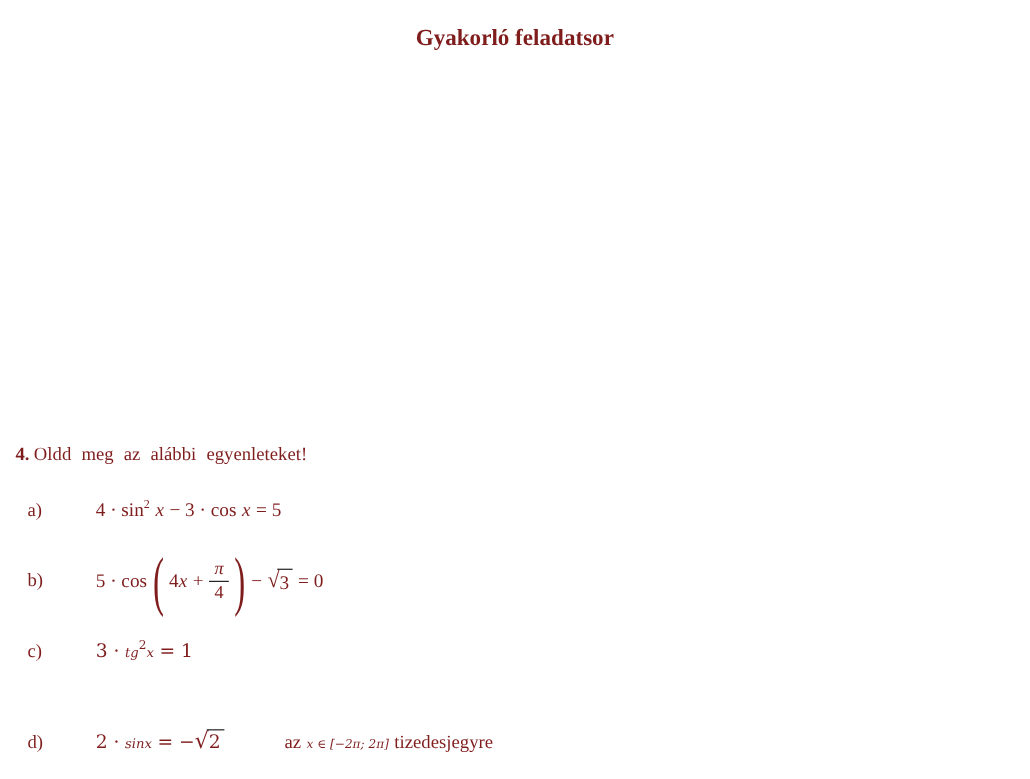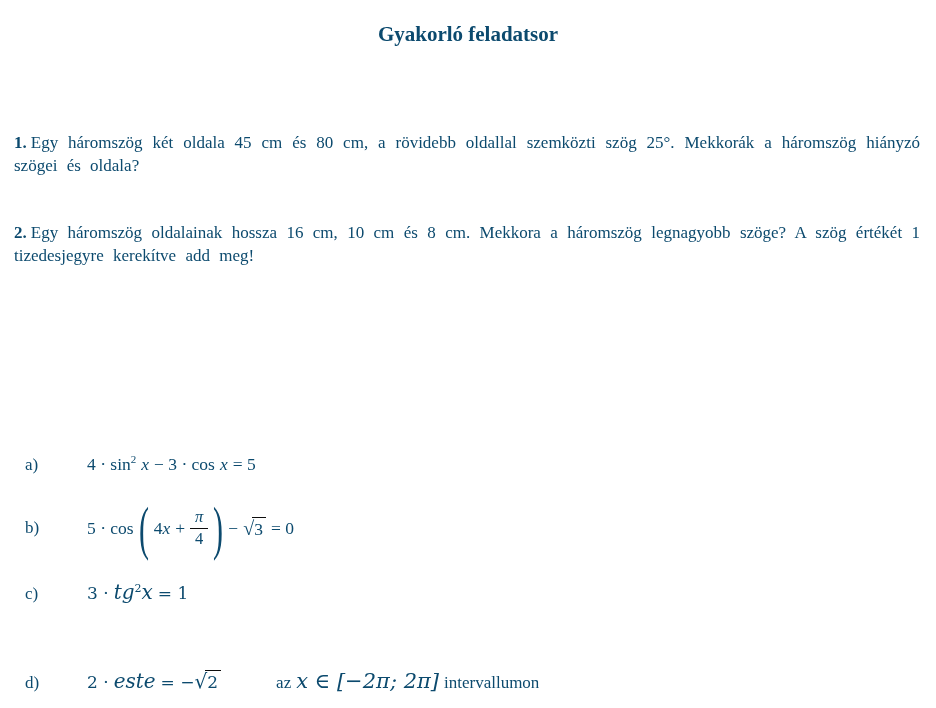--- a/index.html
+++ b/index.html
@@ -1,18 +1,18 @@
 <!DOCTYPE html>
 <html><head>
 <meta charset="utf-8">
 <style>
   html,body { margin:0; padding:0; background:#ffffff; }
   .page {
     position:relative; width:936px; height:708px;
-    background:#ffffff; color:#0c4a6e; overflow:hidden;
+    background:#ffffff; color:#7f1d1d; overflow:hidden;
     font-family:"Liberation Serif", serif;
   }
   .doc-title {
     position:absolute; left:0; width:100%;
     text-align:center; font-weight:bold; font-size:21px; line-height:24px;
   }
   #title-main { top:22px; }
   #title-sub  { top:67px; }
 
   .problem {
@@ -34,55 +34,52 @@
   .eqlabel { flex:none; width:62px; font-size:17px; font-style:normal; }
 
   .eqbody   { display:inline-flex; align-items:baseline; column-gap:5px; }
   .eqbody-b { display:inline-flex; align-items:center;  column-gap:5px; }
   .tok { white-space:pre; }
   sup.pw { font-size:11px; }
 
   
   .mv { font-style:italic; }
   
-  .cm  { font-family:"DejaVu Serif", serif; font-style:italic; font-size:20px;margin-top:43px; }
+  .cm  { font-family:"DejaVu Serif", serif; font-style:italic; font-size:12px;margin-top:43px; }
   .cmu { font-family:"DejaVu Serif", serif; font-style:normal; font-size:17px; }
 
   .bigparen {
     font-size:60px; line-height:58px; font-weight:400;
     transform:scaleX(0.5); margin:0 -5px; display:inline-block;
   }
   .frac { display:inline-flex; flex-direction:column; align-items:center; font-size:16.5px; line-height:1.1; }
   .frac .fnum { border-bottom:1.4px solid #0d0d0d; padding:0 5px 1px 5px; font-style:italic; }
   .frac .fden { padding-top:1px; }
 
   .rsign { font-size:20px; }
   .rval  { border-top:1.5px solid #0d0d0d; margin-left:-2px; padding:1px 3px 0 2px; }
   .rootc { display:inline-flex; align-items:center; }
   .rootc .rval { align-self:flex-start; }
 
   .cond { margin-left:55px; font-size:17px; white-space:pre; }
-  .cond .cm { margin:0 5px; font-size:21px; }
+  .cond .cm { margin:0 5px; font-size:11px; }
 </style>
 </head>
 <body>
 
 <div class="page">
 
   <div class="doc-title" id="title-main">Gyakorló feladatsor</div>
 
-  <p class="problem" id="p1">
-    <b class="pnum">1.</b><span>Egy háromszög két oldala 45 cm és 80 cm, a rövidebb oldallal szemközti szög 25°. Mekkorák a háromszög hiányzó szögei és oldala?</span>
-  </p>
-
-  <p class="problem" id="p2">
-    <b class="pnum">2.</b><span>Egy háromszög oldalainak hossza 16 cm, 10 cm és 8 cm. Mekkora a háromszög legnagyobb szöge? A szög értékét 1 tizedesjegyre kerekítve add meg!</span>
-  </p>
 
 
+
+  <p class="problem" id="p4">
+    <b class="pnum">4.</b><span>Oldd meg az alábbi egyenleteket!</span>
+  </p>
 
   <div class="eqrow" id="row-a">
     <span class="eqlabel">a)</span>
     <span class="eqbody">
       <span class="tok"><span>4 · sin</span><sup class="pw">2</sup></span>
       <span class="tok mv">x</span>
       <span class="tok">− 3 · cos</span>
       <span class="tok mv">x</span>
       <span class="tok">= 5</span>
     </span>
@@ -115,19 +112,19 @@
       <span class="tok cmu">3 ·</span>
       <span class="tok"><span class="cm">tg</span><sup class="pw cmu">2</sup><span class="cm">x</span></span>
       <span class="tok cmu">= 1</span>
     </span>
   </div>
 
   <div class="eqrow" id="row-d">
     <span class="eqlabel">d)</span>
     <span class="eqbody">
       <span class="tok cmu">2 ·</span>
-      <span class="tok cm">este</span>
+      <span class="tok cm">sinx</span>
       <span class="tok"><span class="cmu">= −</span><span class="rsign cmu">√</span><span class="rval cmu">2</span></span>
     </span>
-    <span class="cond"><span>az</span><span class="cm">x ∈ [−2π; 2π]</span><span>intervallumon</span></span>
+    <span class="cond"><span>az</span><span class="cm">x ∈ [−2π; 2π]</span><span>tizedesjegyre</span></span>
   </div>
 
 </div>
 
 </body></html>

